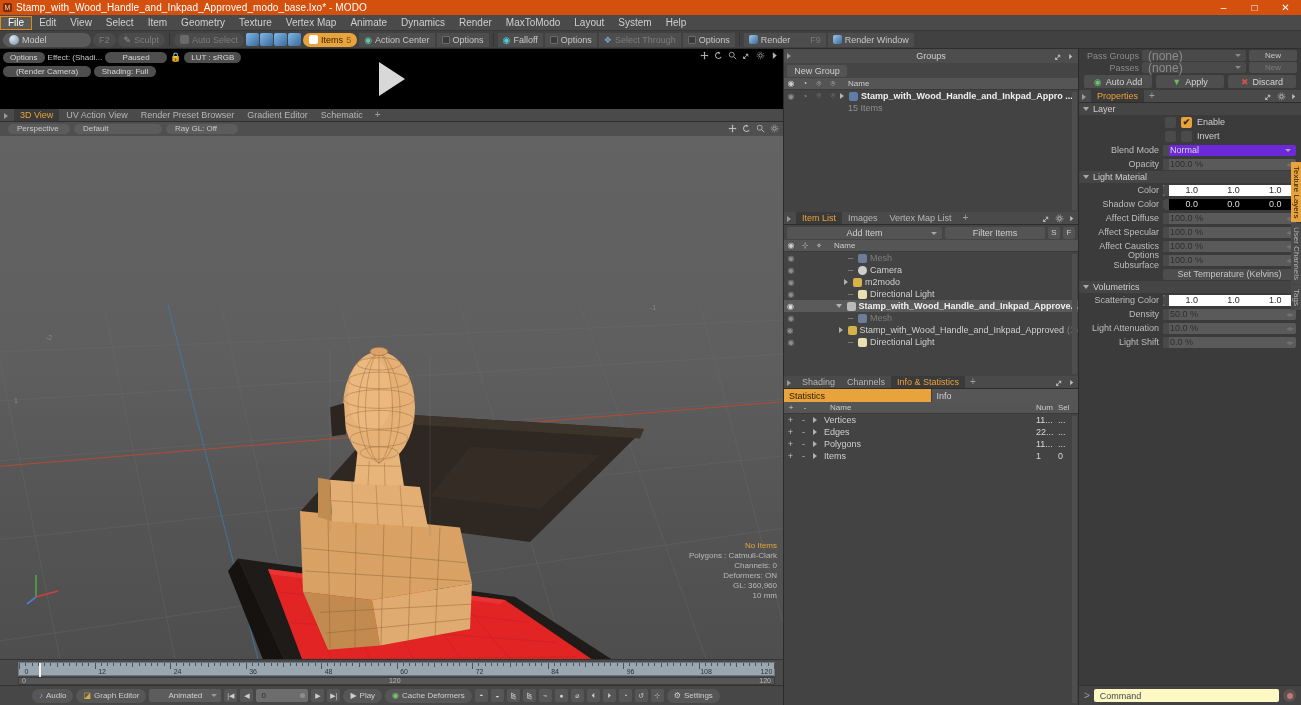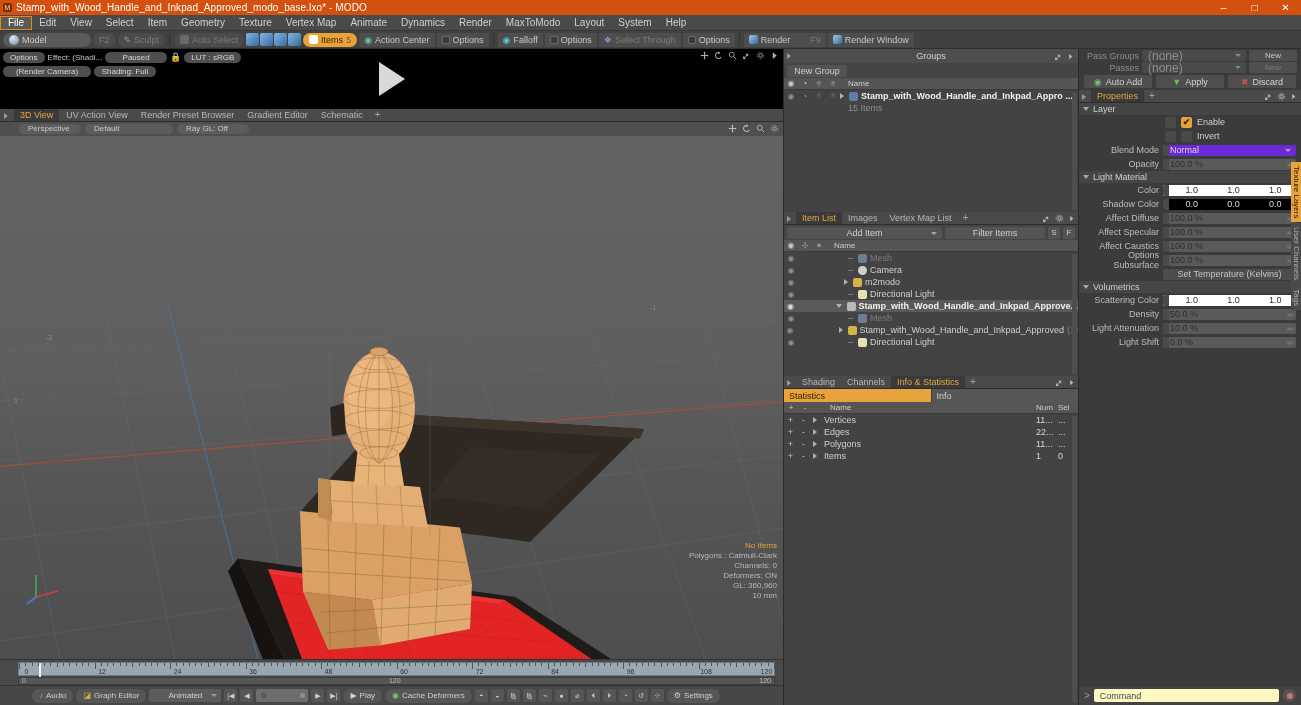--- a/index.html
+++ b/index.html
@@ -72,21 +72,21 @@
   .vp-tabs { height: 13px; background: #4a4a4a; display: flex; align-items: flex-end; gap: 1px;
              padding-left: 14px; position: relative; border-bottom: 1px solid #2d2d2d; }
   .vp-tabs::before { content:''; position:absolute; left:4px; top:4px; width:0;height:0;
              border-left:4px solid #9a9a9a; border-top:3px solid transparent; border-bottom:3px solid transparent;}
   .vp-tab { height: 12px; line-height: 12px; padding: 0 6px; font-size: 9px; color: #b6b6b6;
             background: #4a4a4a; }
   .vp-tab.active { background: #3a3a3a; color: #e8a33d; }
   .vp-plus { padding: 0 5px; font-size: 10px; color: #a0a0a0; line-height: 12px; }
 
   .vp-sub { height: 14px; background: #4f4f4f; display: flex; align-items: center; gap: 4px;
-            padding-left: 19px; position: relative; }
+            padding-left: 8px; position: relative; }
   .vp-sub-btn { height: 10px; line-height: 10px; padding: 0 9px; font-size: 8px; color: #cacaca;
                 background: #5c5c5c; border-radius: 5px; }
   .vp-sub .rp-icons { top: 2px; }
 
   
   .viewport { flex: 1; position: relative; background: #5b5b5b; overflow: hidden; min-height: 0; }
   .vp-grad { position:absolute; inset:0;
              background: linear-gradient(180deg,#636363 0%,#5e5e5e 45%,#555 70%,#4e4e4e 100%); }
   svg.vpsvg { position: absolute; inset: 0; width: 100%; height: 100%; }
   .vp-stats { position: absolute; right: 6px; bottom: 58px; text-align: right;

